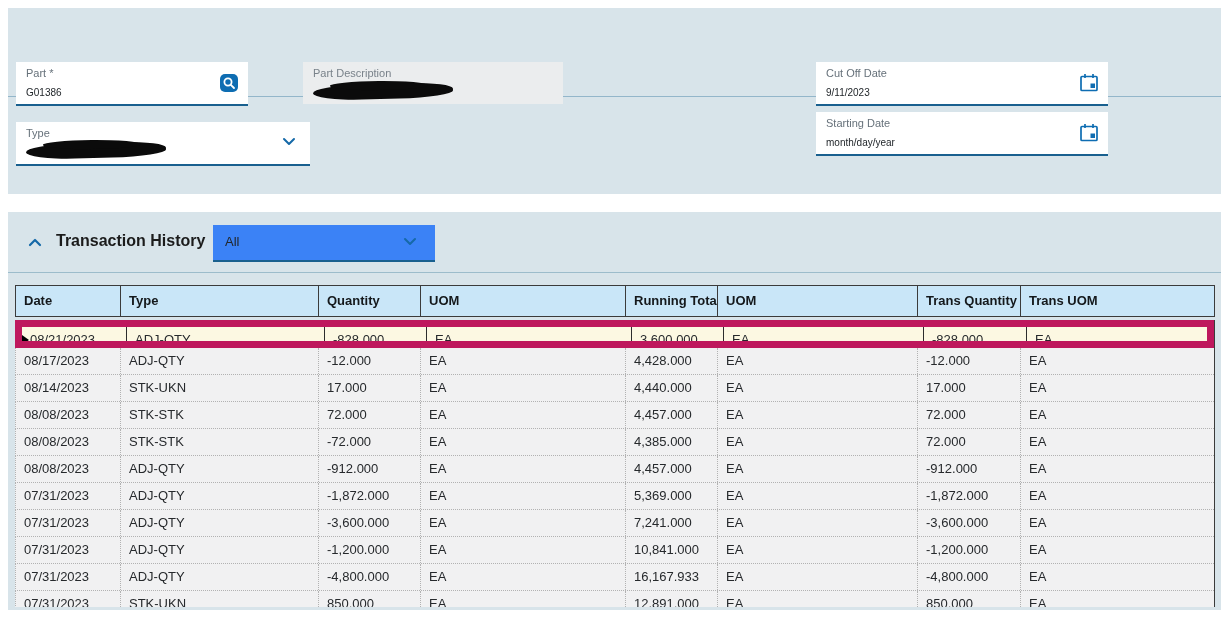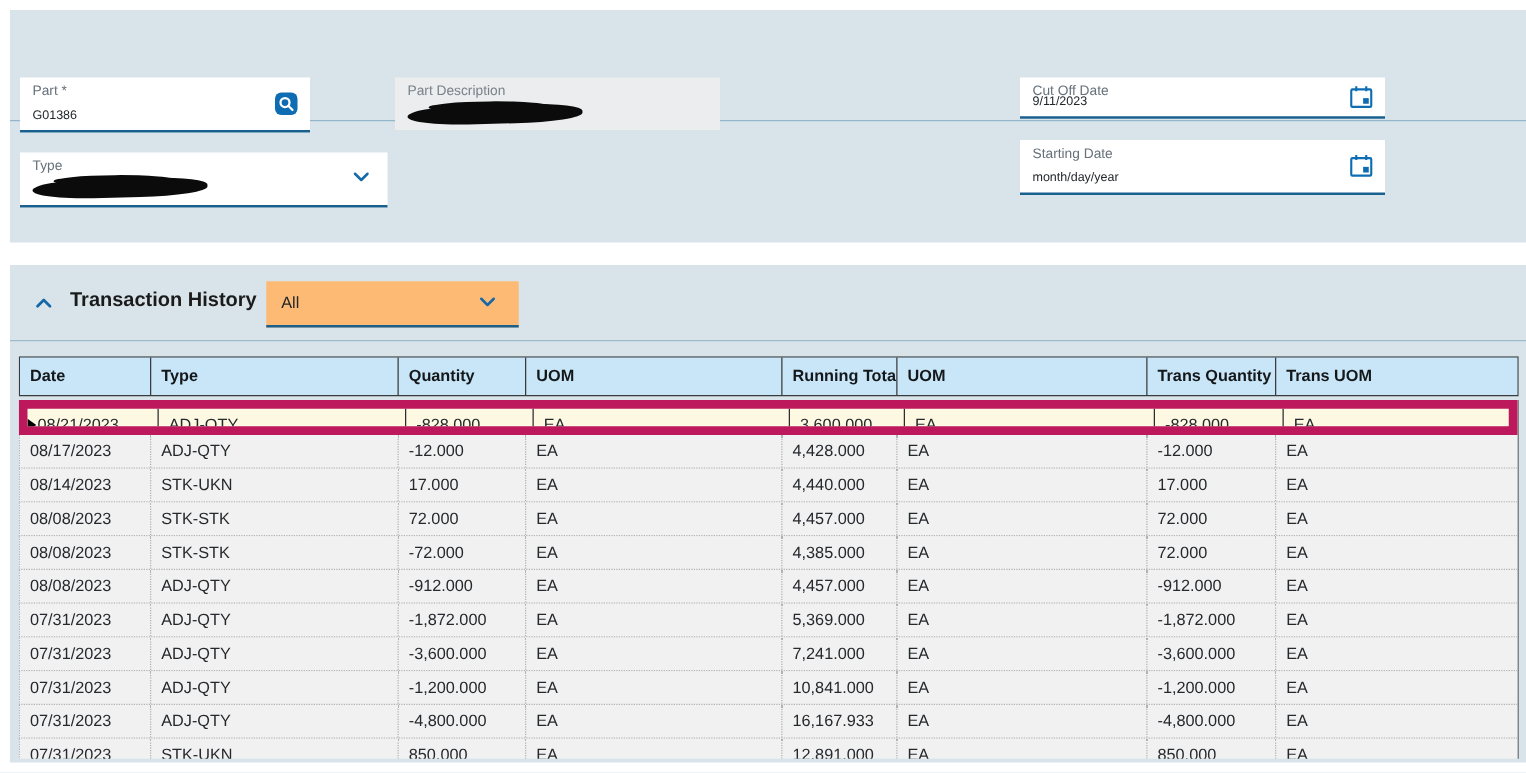--- a/index.html
+++ b/index.html
@@ -20,34 +20,34 @@
   #panel-trans .panel-title{top:20px;}
   #panel-trans .chev-btn{top:22px;}
 
   
   .field{position:absolute;background:#fff;border-bottom:2px solid #19608f;box-sizing:border-box;}
   .field .flabel{position:absolute;left:10px;top:5px;font-size:11px;color:#66717a;}
   .field .fvalue{position:absolute;left:10px;bottom:6px;font-size:10px;color:#22272b;}
   .field.readonly{background:#ebedee;border-bottom:none;}
   .field.readonly .flabel{color:#79828a;}
   #f-part{left:8px;top:54px;width:232px;height:44px;}
-  #f-desc{left:308px;top:54px;width:260px;height:42px;}
-  #f-cutoff{left:808px;top:54px;width:292px;height:33px;text-align:center;}
+  #f-desc{left:295px;top:54px;width:260px;height:42px;}
+  #f-cutoff{left:808px;top:54px;width:292px;height:44px;text-align:center;}
   #f-site{left:8px;top:114px;width:294px;height:44px;}
   #f-start{left:808px;top:104px;width:292px;height:44px;}
   .field-icon{position:absolute;right:8px;top:50%;transform:translateY(-50%);width:22px;height:22px;cursor:pointer;}
   .scribble{position:absolute;left:10px;bottom:6px;height:15px;background:#0b0b0b;
     border-radius:45% 40% 50% 45% / 65% 55% 60% 65%;transform:rotate(-1.5deg);}
   .scribble::after{content:"";position:absolute;left:12%;top:-3px;width:70%;height:9px;background:#0b0b0b;
     border-radius:50%;transform:rotate(1deg);}
   #f-desc .scribble{width:140px;bottom:5px;}
   #f-site .scribble{width:140px;}
 
   
-  #filter-all{position:absolute;left:205px;top:13px;width:202px;height:37px;background:#fdba74;
+  #filter-all{position:absolute;left:205px;top:13px;width:222px;height:37px;background:#3b82f6;
     border-bottom:2px solid #19608f;box-sizing:border-box;cursor:pointer;}
   #filter-all .fvalue{position:absolute;left:12px;top:9px;font-size:13px;color:#22272b;}
   #filter-all .field-icon{right:12px;}
   #trans-divider{position:absolute;left:0;right:0;top:60px;height:1px;background:#9cbccb;}
 
   
   #table-wrap{position:absolute;left:7px;top:73px;width:1200px;height:322px;overflow:hidden;}
   .grid-row{display:grid;grid-template-columns:105px 198px 102px 205px 92px 200px 103px 1fr;}
   #grid-header{height:32px;border:1px solid #3b3b3b;box-sizing:border-box;background:#c9e6f8;margin-bottom:3px;}
   #grid-header .hcell{border-right:1px solid #3b3b3b;font-size:13px;font-weight:bold;color:#14181b;

